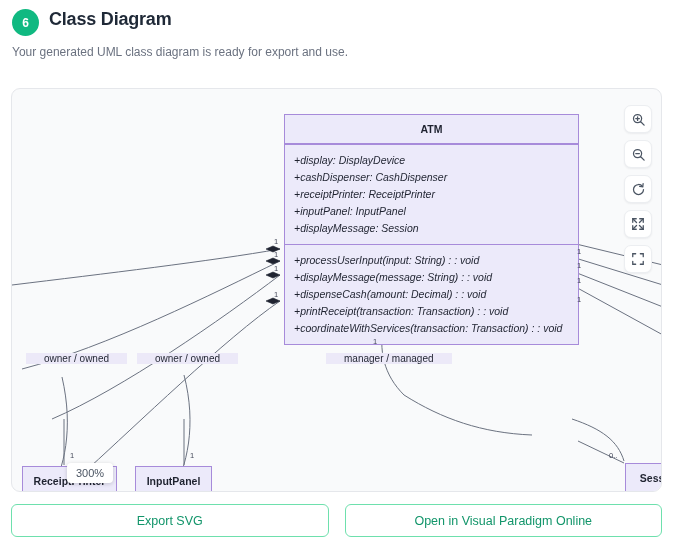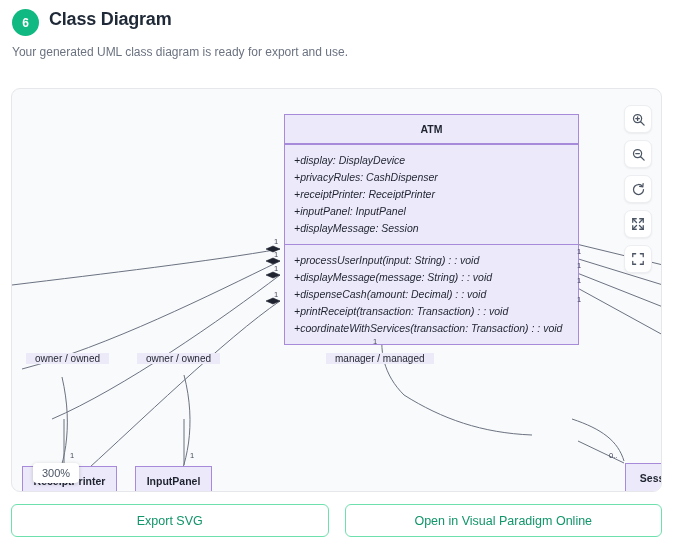--- a/index.html
+++ b/index.html
@@ -66,39 +66,40 @@
     white-space: nowrap;
   }
 
   
   .edge-label {
     position: absolute;
     font-size: 10px;
     color: #1f2330;
     background: #ece9f8;
     white-space: nowrap;
-    padding: 0 9px;
+    padding: 0 18px;
   }
   .mult-label {
     position: absolute;
     font-size: 7.5px;
     color: #44485a;
     white-space: nowrap;
   }
 
   
   .zoom-badge {
     position: absolute;
     background: #ffffff;
     color: #4b5563;
     font-size: 11px;
     padding: 4px 9px;
     border-radius: 4px;
     box-shadow: 0 1px 4px rgba(0,0,0,0.18);
     white-space: nowrap;
+    margin-left: 34px;
   }
 
   
   .toolbar {
     position: absolute; right: 9px; top: 16px;
     display: flex; flex-direction: column; gap: 7px;
   }
   .tool-btn {
     width: 28px; height: 28px;
     background: #ffffff;
@@ -174,21 +175,21 @@
           <polygon points="268,186 261,183 254,186 261,189"></polygon>
           <polygon points="268,212 261,209 254,212 261,215"></polygon>
         </g>
       </svg>
 
       <div class="uml-box" style="left:272px; top:25px; width:295px;">
         <div class="uml-title">ATM</div>
         <div class="uml-sep"></div>
         <div class="uml-section">
           <div class="uml-row">+display: DisplayDevice</div>
-          <div class="uml-row">+privacyRules: CashDispenser</div>
+          <div class="uml-row">+cashDispenser: CashDispenser</div>
           <div class="uml-row">+receiptPrinter: ReceiptPrinter</div>
           <div class="uml-row">+inputPanel: InputPanel</div>
           <div class="uml-row">+displayMessage: Session</div>
         </div>
         <div class="uml-sep"></div>
         <div class="uml-section">
           <div class="uml-row">+processUserInput(input: String) : : void</div>
           <div class="uml-row">+displayMessage(message: String) : : void</div>
           <div class="uml-row">+dispenseCash(amount: Decimal) : : void</div>
           <div class="uml-row">+printReceipt(transaction: Transaction) : : void</div>

